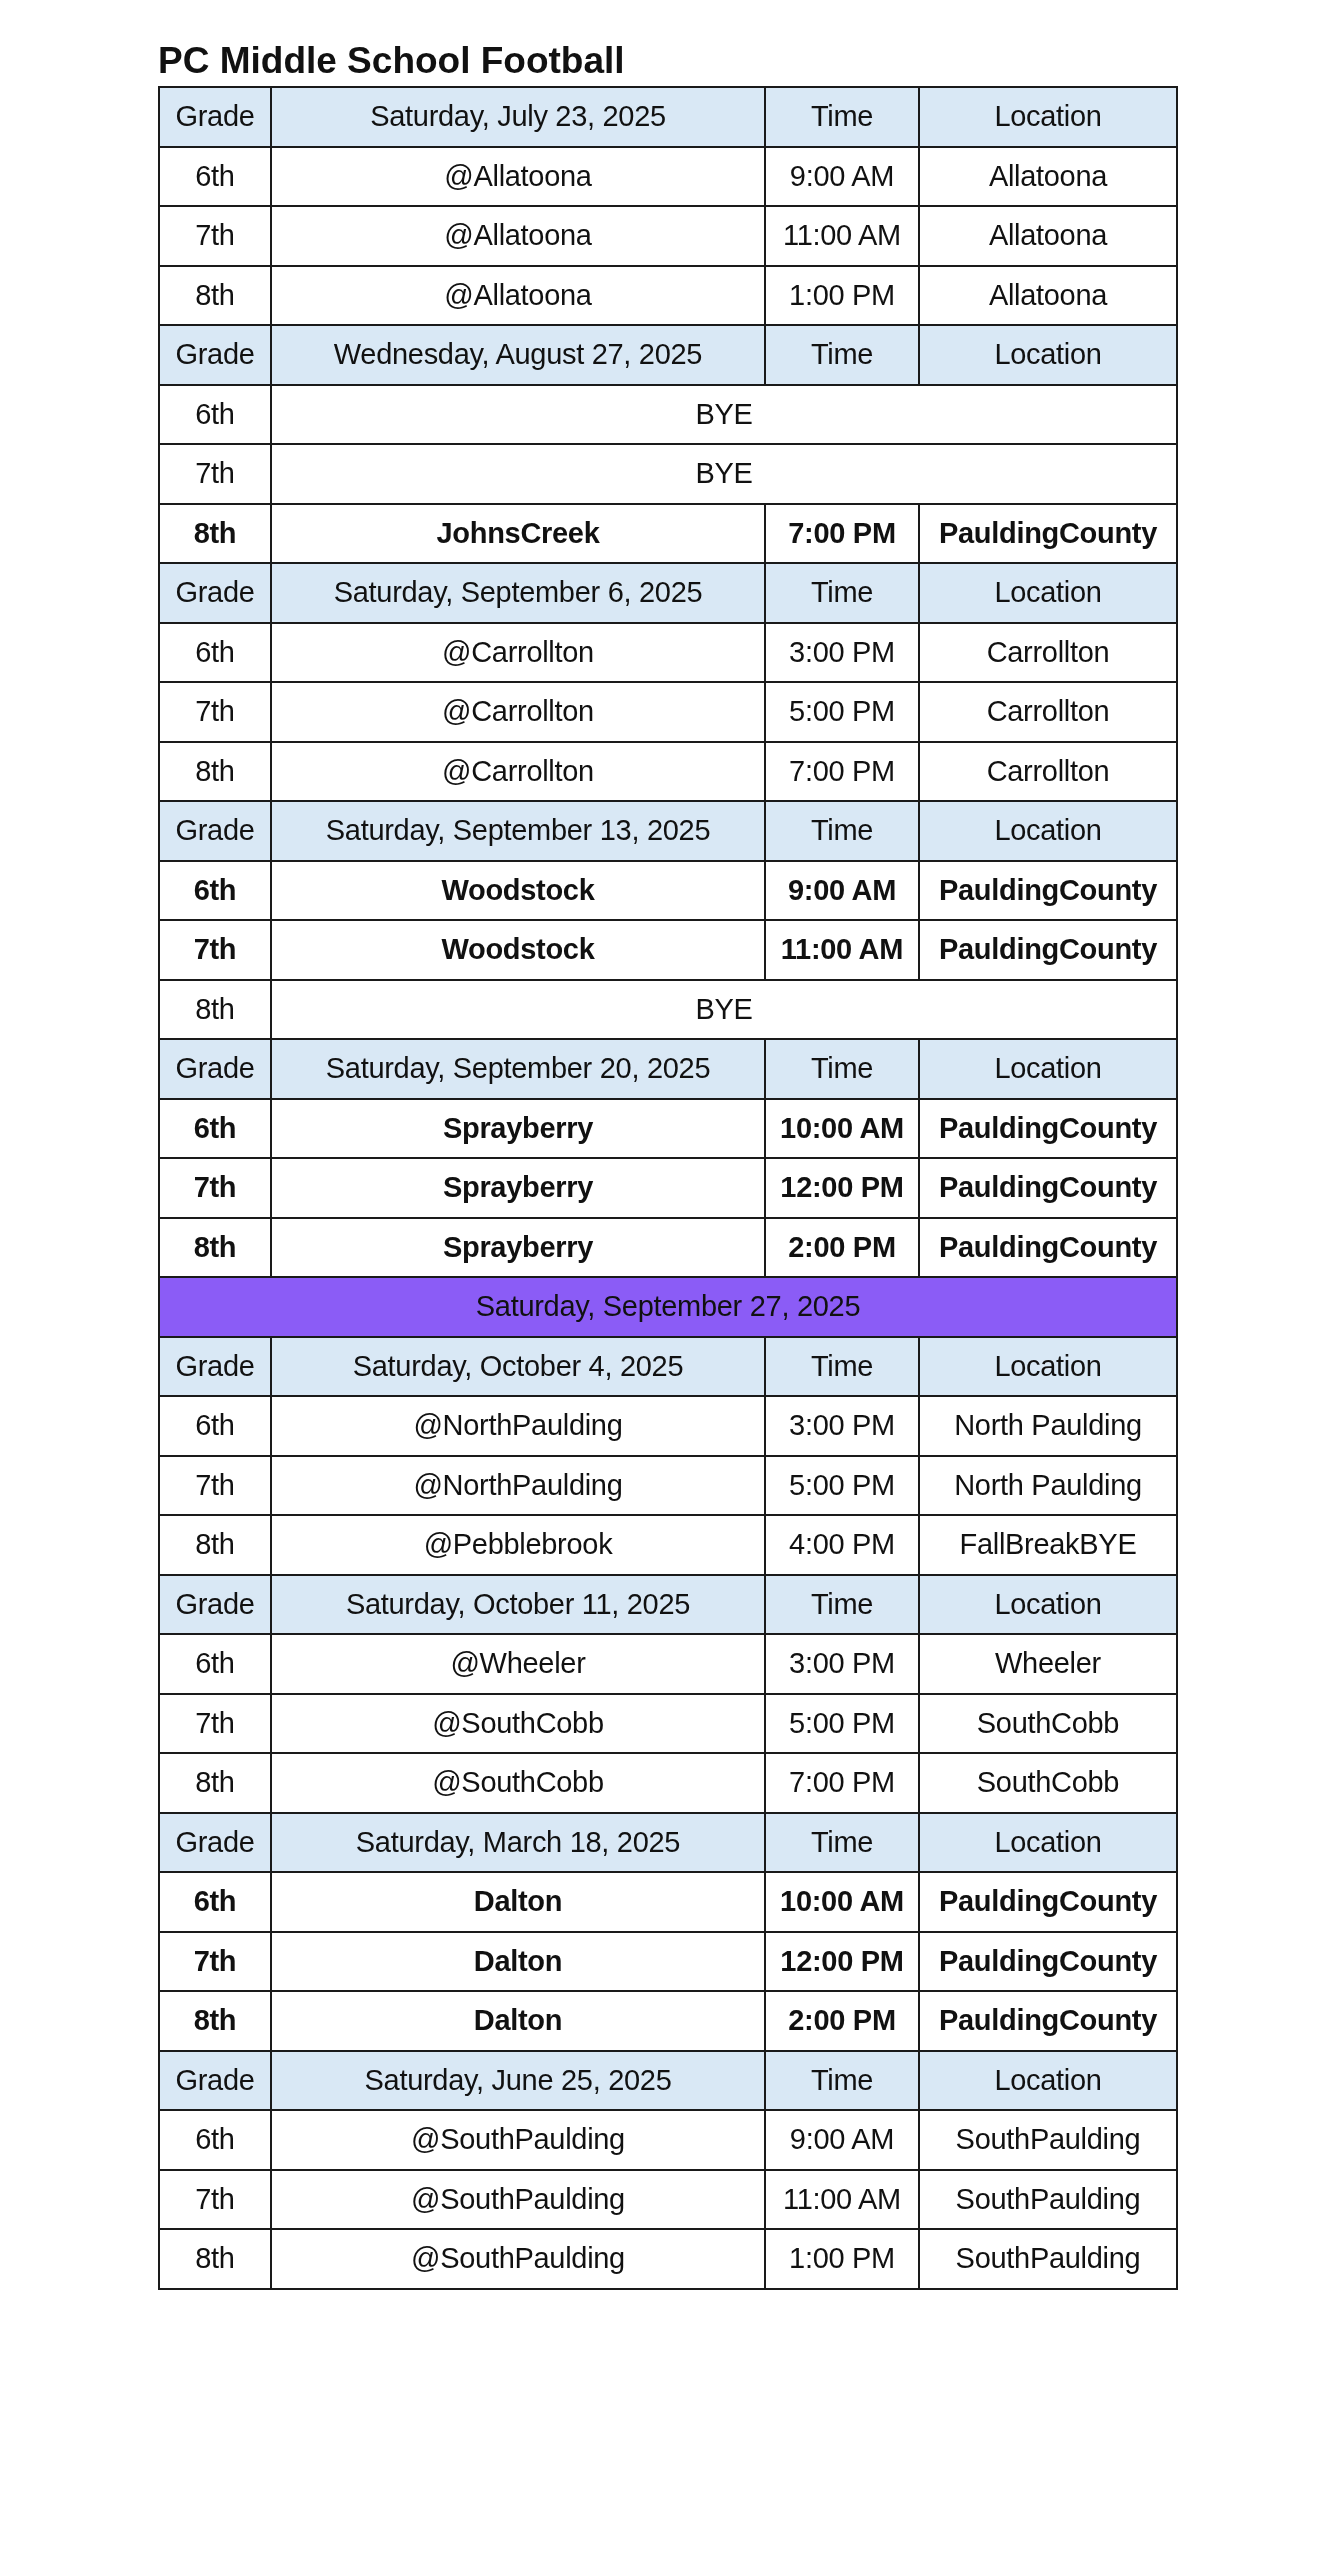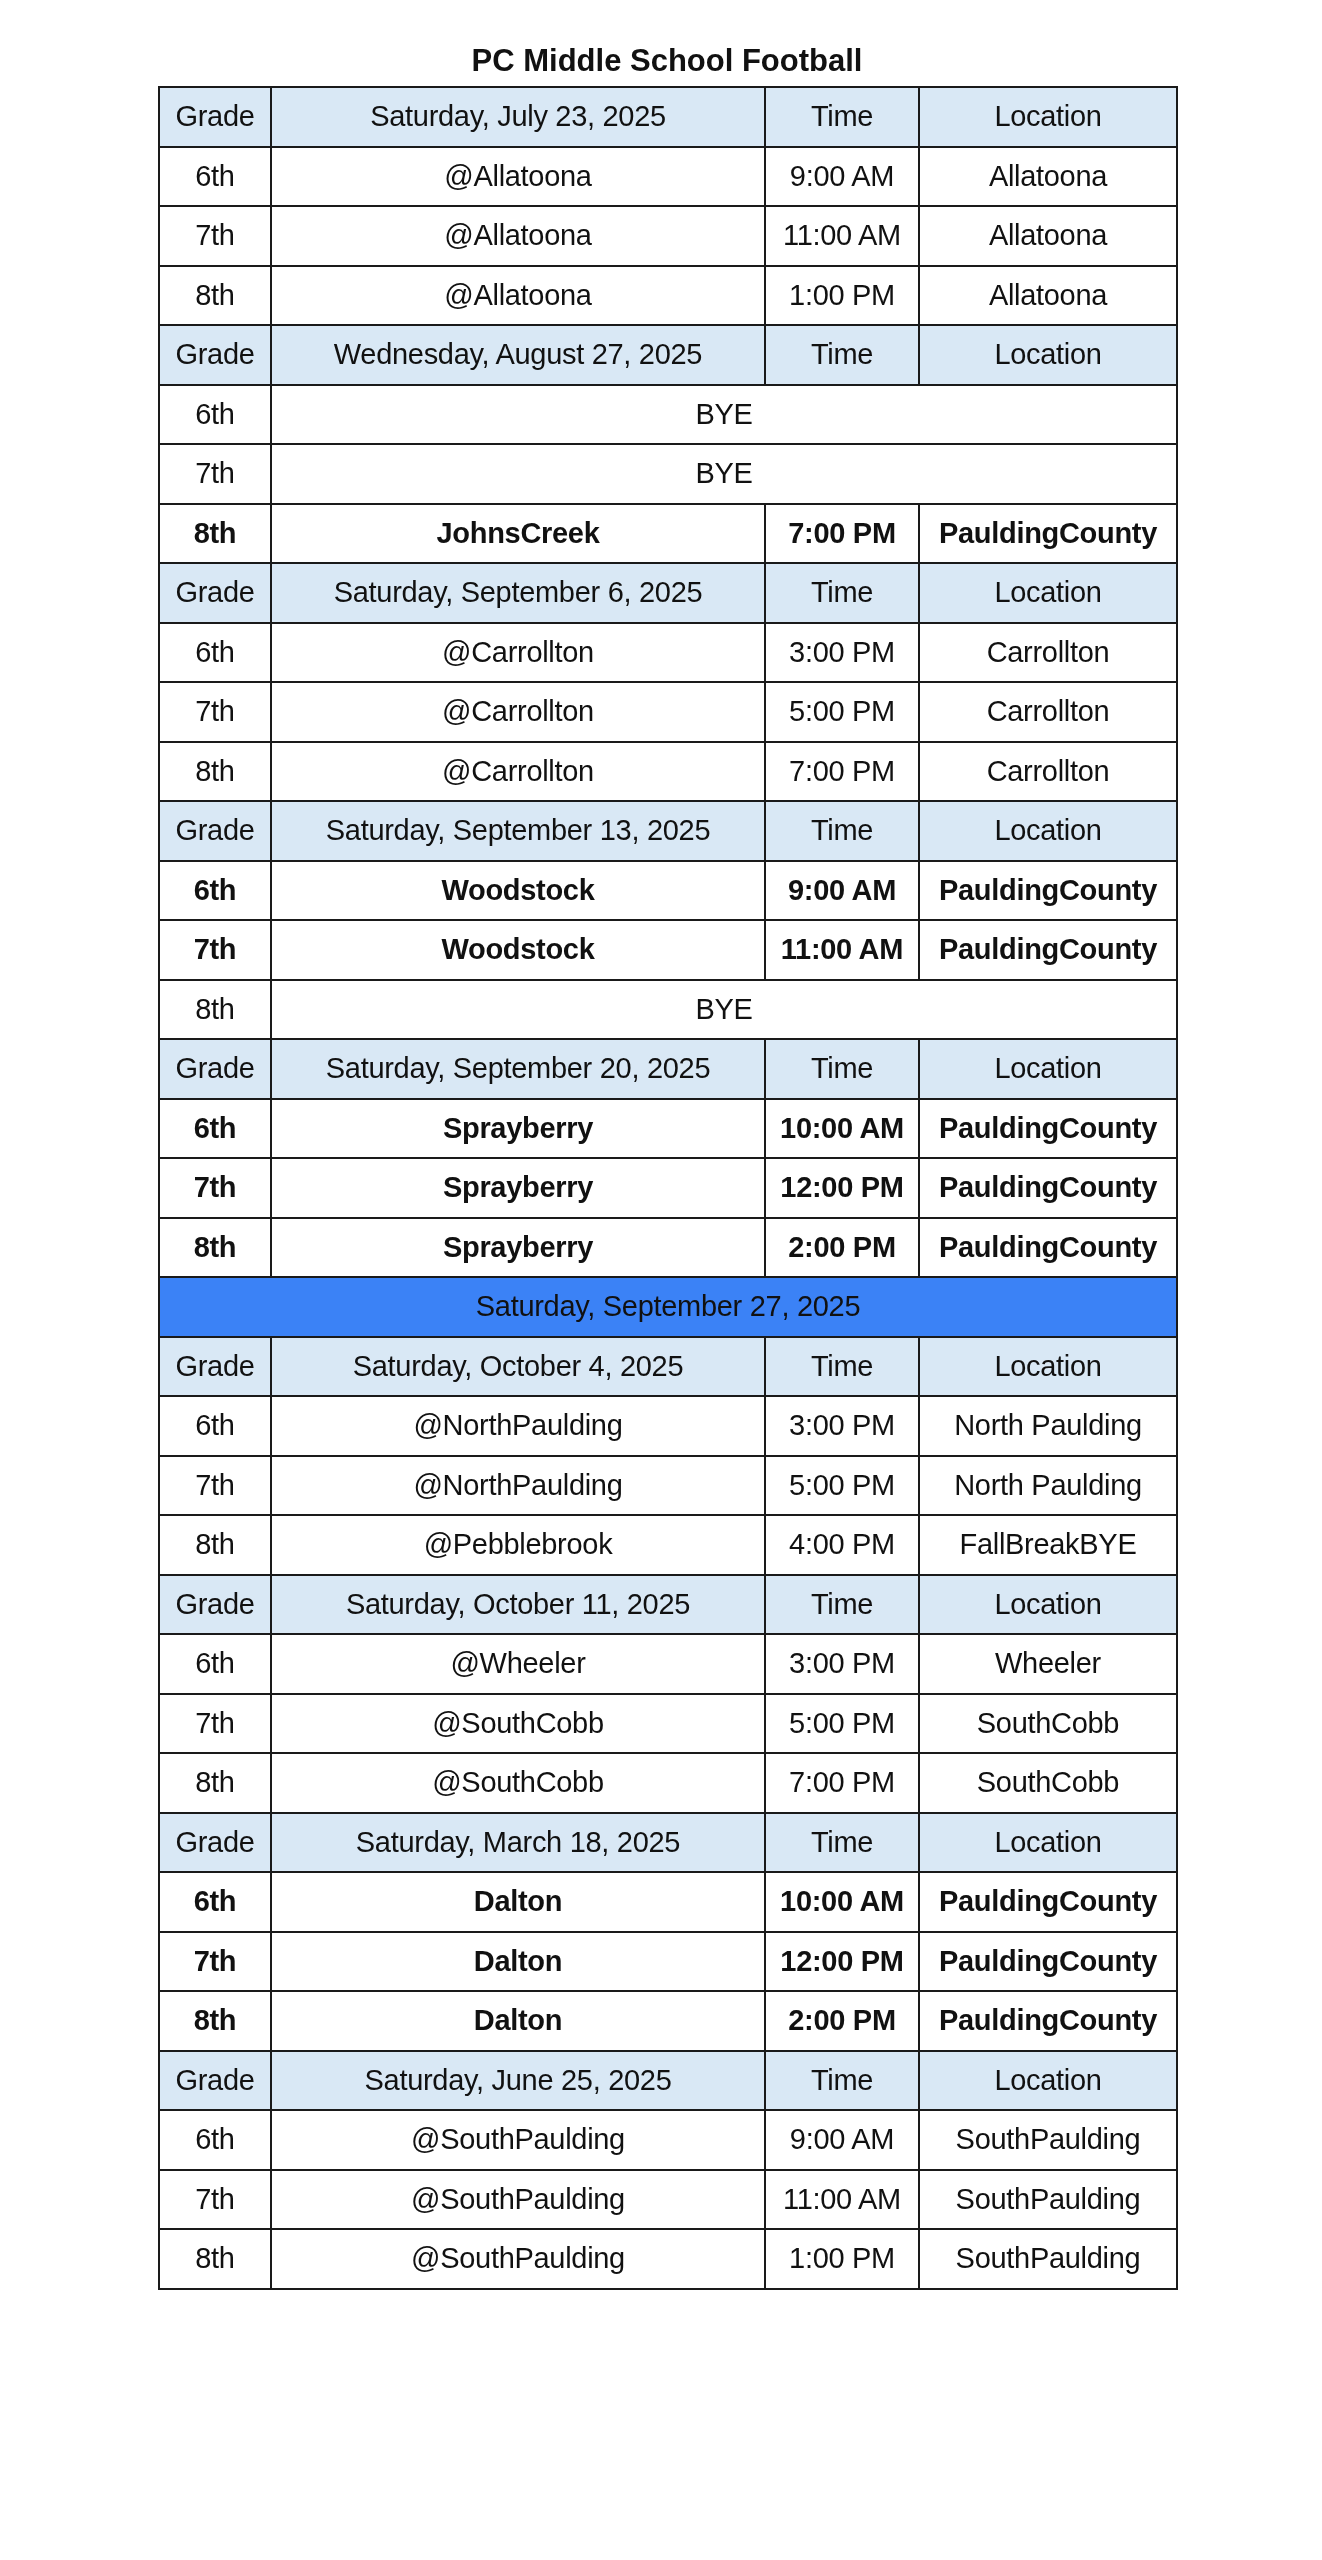--- a/index.html
+++ b/index.html
@@ -2,38 +2,38 @@
 <html><head>
 <meta charset="utf-8">
 <style>
   html, body { margin: 0; padding: 0; background: #ffffff; }
   body {
     width: 1322px; height: 2560px; position: relative; overflow: hidden;
     font-family: "Liberation Sans", "DejaVu Sans", sans-serif; color: #111;
   }
   .title {
     position: absolute; left: 158px; width: 1018px; top: 38px;
-    text-align: center; font-weight: bold; font-size: 31px; line-height: 46px;
+    font-weight: bold; font-size: 37px; line-height: 46px;
   }
   table.schedule {
     position: absolute; left: 158px; top: 86px;
     width: 1018px; border-collapse: collapse; table-layout: fixed;
   }
   table.schedule td {
     border: 2.5px solid #1a1a1a; height: 57.5px; padding: 0 2px;
     text-align: center; vertical-align: middle; font-size: 29px;
     white-space: nowrap; overflow: hidden; letter-spacing: -0.3px;
   }
   col.c-grade { width: 112px; }
   col.c-opp { width: 494px; }
   col.c-time { width: 154px; }
   col.c-loc { width: 258px; }
   tr.hdr td { background: #d9e8f5; }
   tr.bold td { font-weight: bold; }
-  tr.gray td { background: #3b82f6; }
+  tr.gray td { background: #8b5cf6; }
   td.small { font-size: 27px; }
 </style>
 </head>
 <body>
 
 <div class="title">PC Middle School Football</div>
 
 <table class="schedule">
   <colgroup>
     <col class="c-grade">

